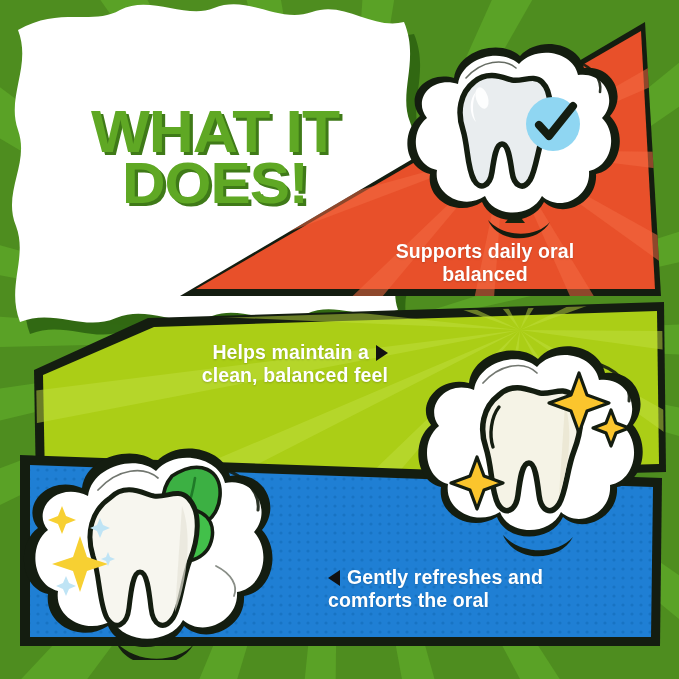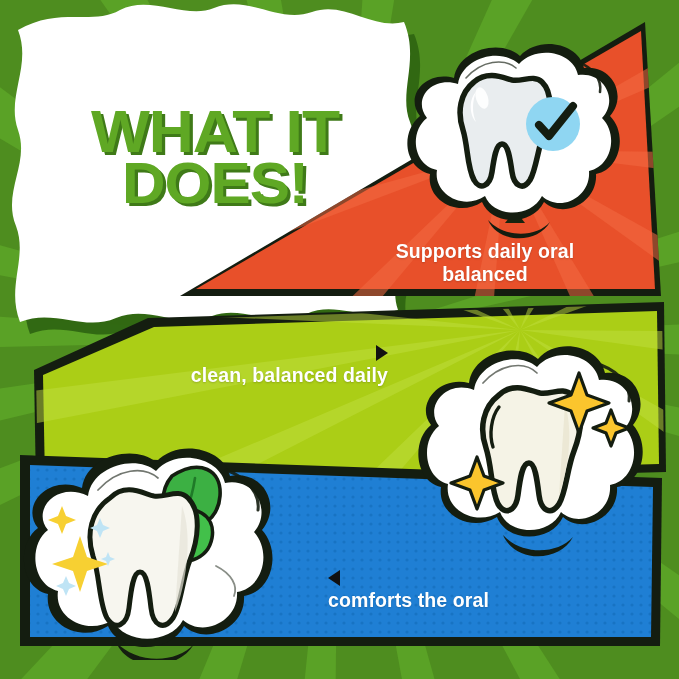--- a/index.html
+++ b/index.html
@@ -264,26 +264,26 @@
   </svg>
 
   <div id="marker-up"></div>
 
   <div class="callout" id="callout-orange">
     <span class="ln">Supports daily oral</span>
     <span class="ln">balanced</span>
   </div>
 
   <div class="callout" id="callout-green">
-    <span class="ln"><i class="marker marker-right"></i></span>
-    <span class="ln">clean, balanced daily</span>
+    <span class="ln"><span>Helps maintain a</span><i class="marker marker-right"></i></span>
+    <span class="ln">clean, balanced feel</span>
   </div>
 
   <div class="callout" id="callout-blue">
-    <span class="ln"><i class="marker marker-left"></i></span>
+    <span class="ln"><i class="marker marker-left"></i><span>Gently refreshes and</span></span>
     <span class="ln">comforts the oral</span>
   </div>
 
   <div class="bubble-wrap" id="bubble-top">
     <svg width="240" height="220" viewBox="0 0 240 220">
 
       <g>
         <path d="M 62 44
                  C 66 16, 108 4, 128 22
                  C 146 2, 186 8, 192 34

